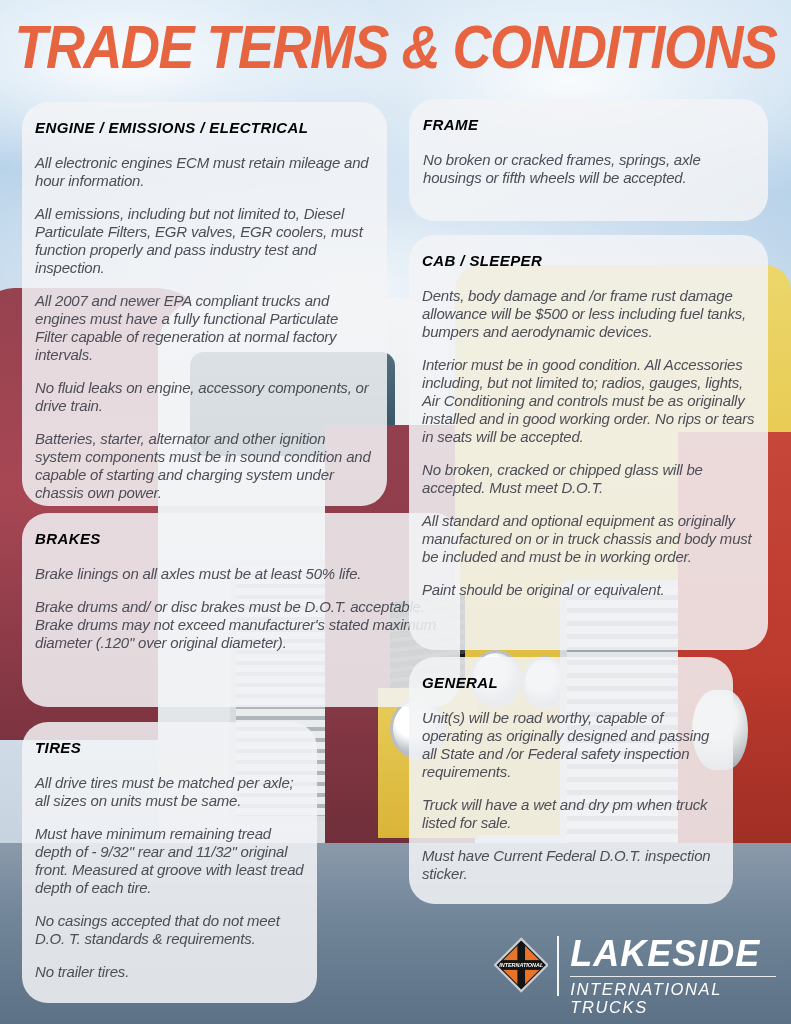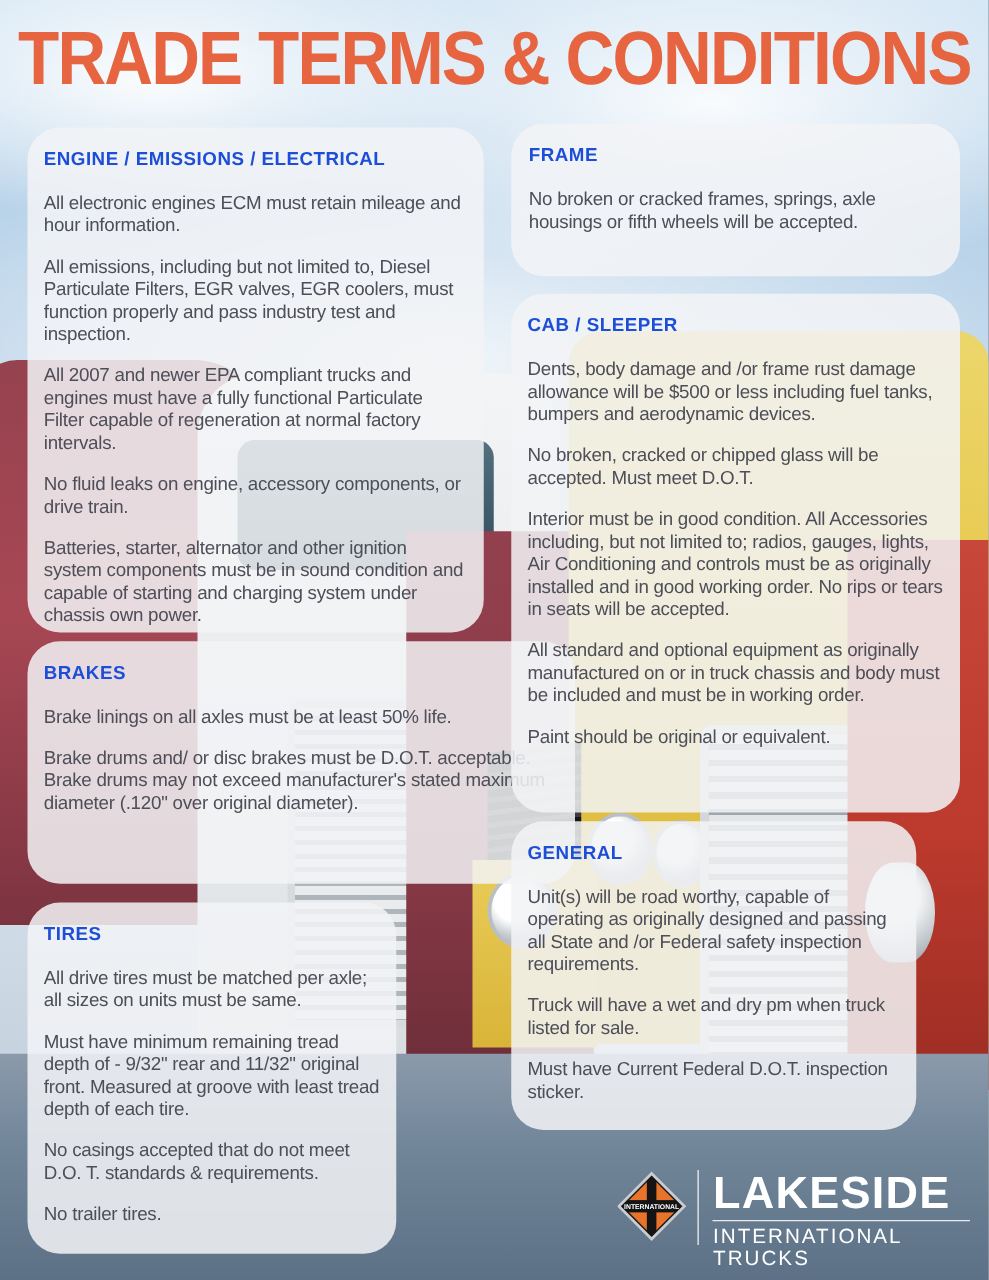--- a/index.html
+++ b/index.html
@@ -1,19 +1,20 @@
 <!DOCTYPE html>
 <html><head>
 <meta charset="utf-8">
 <style>
   html,body{margin:0;padding:0;background:#222;}
   .page{
     position:relative;width:791px;height:1024px;overflow:hidden;
     font-family:"Liberation Sans",sans-serif;
     background:#c4daed;
+    font-style:italic;
   }
   
   .bg{position:absolute;inset:0;z-index:0;}
   .sky{position:absolute;inset:0;
     background:
       radial-gradient(420px 170px at 16% 6%, rgba(255,255,255,.95), rgba(255,255,255,0) 70%),
       radial-gradient(520px 200px at 72% 8%, rgba(255,255,255,.9), rgba(255,255,255,0) 70%),
       radial-gradient(650px 260px at 45% 28%, rgba(255,255,255,.75), rgba(255,255,255,0) 72%),
       linear-gradient(180deg,#cfe3f3 0%,#b7d2e9 16%,#c7daec 36%,#dde8f0 55%,#cfdbe6 72%,#b9c7d4 100%);
   }
@@ -52,21 +53,21 @@
 
   
   .title{position:absolute;z-index:3;left:0;top:12px;width:100%;text-align:center;margin:0;
     color:#e6643f;font-size:54px;font-weight:bold;letter-spacing:-1.5px;
     transform:scaleY(1.12);transform-origin:top center;white-space:nowrap;}
 
   
   .panel{position:absolute;z-index:2;box-sizing:border-box;
     background:rgba(242,243,246,0.86);border-radius:26px;
     padding:17px 13px 14px 13px;overflow:hidden;}
-  .panel h2{margin:0 0 18px 0;color:#1d4ed8;font-size:15px;font-weight:bold;letter-spacing:.4px;}
+  .panel h2{margin:0 0 18px 0;color:#000000;font-size:15px;font-weight:bold;letter-spacing:.4px;}
   .para{margin:0 0 15px 0;color:#4d4e57;font-size:15px;line-height:18px;letter-spacing:-0.2px;}
   .para:last-child{margin-bottom:0;}
   .p-engine {left:22px; top:102px;width:365px;height:404px;}
   .p-brakes {left:22px; top:513px;width:438px;height:194px;}
   .p-tires  {left:22px; top:722px;width:295px;height:281px;}
   .p-frame  {left:409px;top:99px; width:359px;height:122px;padding-left:14px;}
   .p-cab    {left:409px;top:235px;width:359px;height:415px;}
   .p-general{left:409px;top:657px;width:324px;height:247px;}
 
   
@@ -129,22 +130,22 @@
   </section>
 
   <section class="panel p-frame">
     <h2>FRAME</h2>
     <p class="para">No broken or cracked frames, springs, axle housings or fifth wheels will be accepted.</p>
   </section>
 
   <section class="panel p-cab">
     <h2>CAB / SLEEPER</h2>
     <p class="para">Dents, body damage and /or frame rust damage allowance will be $500 or less including fuel tanks, bumpers and aerodynamic devices.</p>
+    <p class="para">Interior must be in good condition. All Accessories including, but not limited to; radios, gauges, lights, Air Conditioning and controls must be as originally installed and in good working order. No rips or tears in seats will be accepted.</p>
     <p class="para">No broken, cracked or chipped glass will be accepted. Must meet D.O.T.</p>
-    <p class="para">Interior must be in good condition. All Accessories including, but not limited to; radios, gauges, lights, Air Conditioning and controls must be as originally installed and in good working order. No rips or tears in seats will be accepted.</p>
     <p class="para">All standard and optional equipment as originally manufactured on or in truck chassis and body must be included and must be in working order.</p>
     <p class="para">Paint should be original or equivalent.</p>
   </section>
 
   <section class="panel p-general">
     <h2>GENERAL</h2>
     <p class="para">Unit(s) will be road worthy, capable of operating as originally designed and passing all State and /or Federal safety inspection requirements.</p>
     <p class="para">Truck will have a wet and dry pm when truck listed for sale.</p>
     <p class="para">Must have Current Federal D.O.T. inspection sticker.</p>
   </section>

